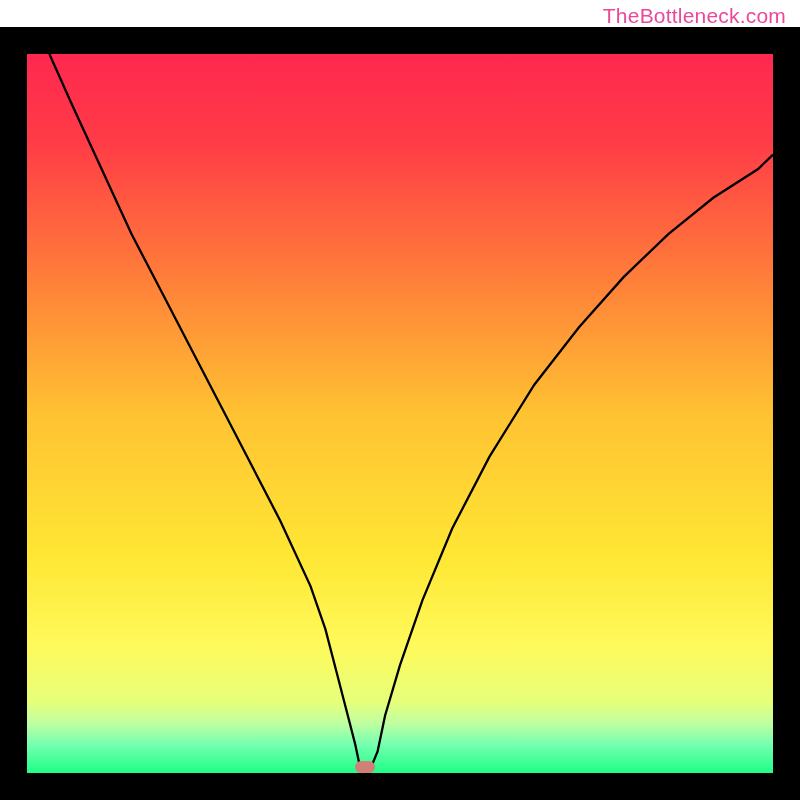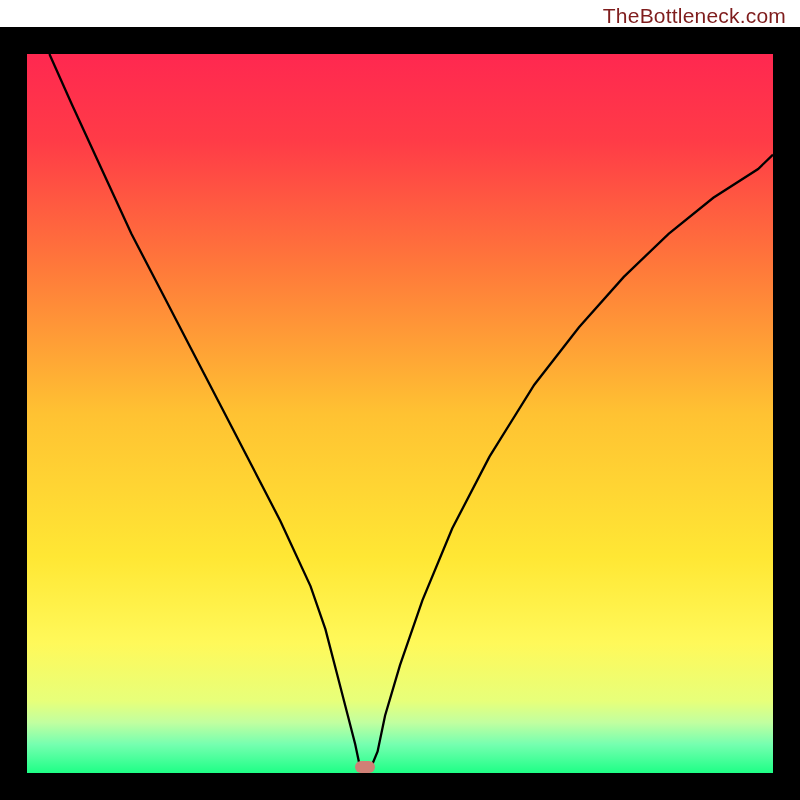--- a/index.html
+++ b/index.html
@@ -9,21 +9,21 @@
     width: 800px;
     height: 800px;
     overflow: hidden;
     font-family: Arial, Helvetica, sans-serif;
     position: relative;
   }
   .watermark {
     position: absolute;
     top: 4px;
     right: 14px;
-    color: #7f1d1d;
+    color: #ec4899;
     font-size: 21px;
     letter-spacing: 0.2px;
     z-index: 20;
   }
   .frame {
     position: absolute;
     left: 0;
     top: 27px;
     width: 800px;
     height: 773px;

